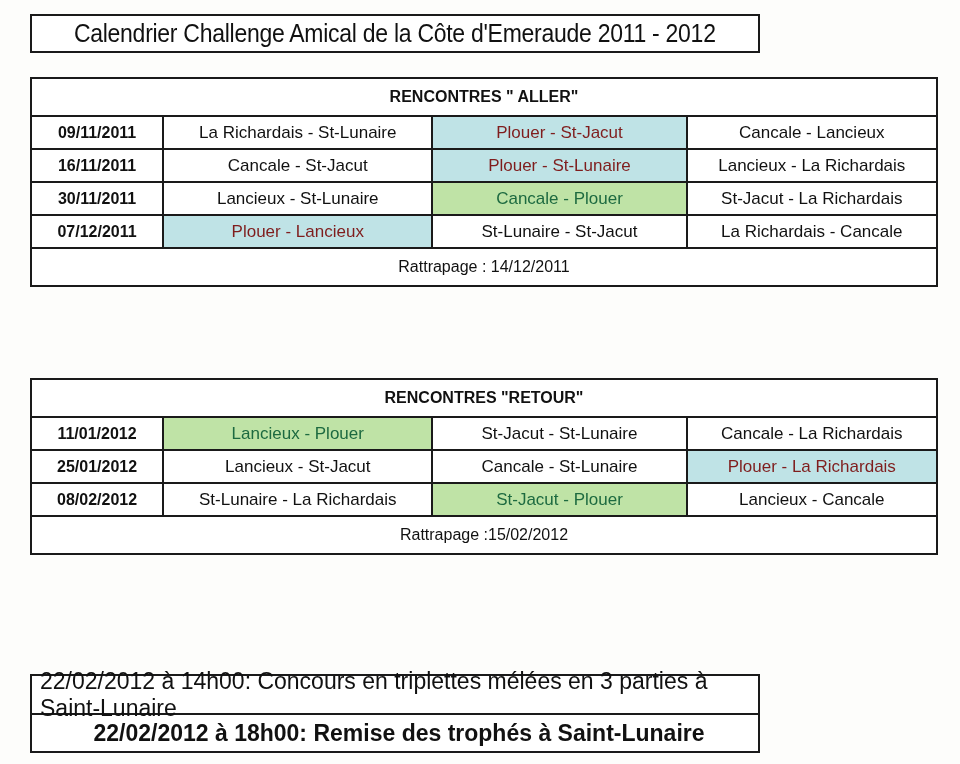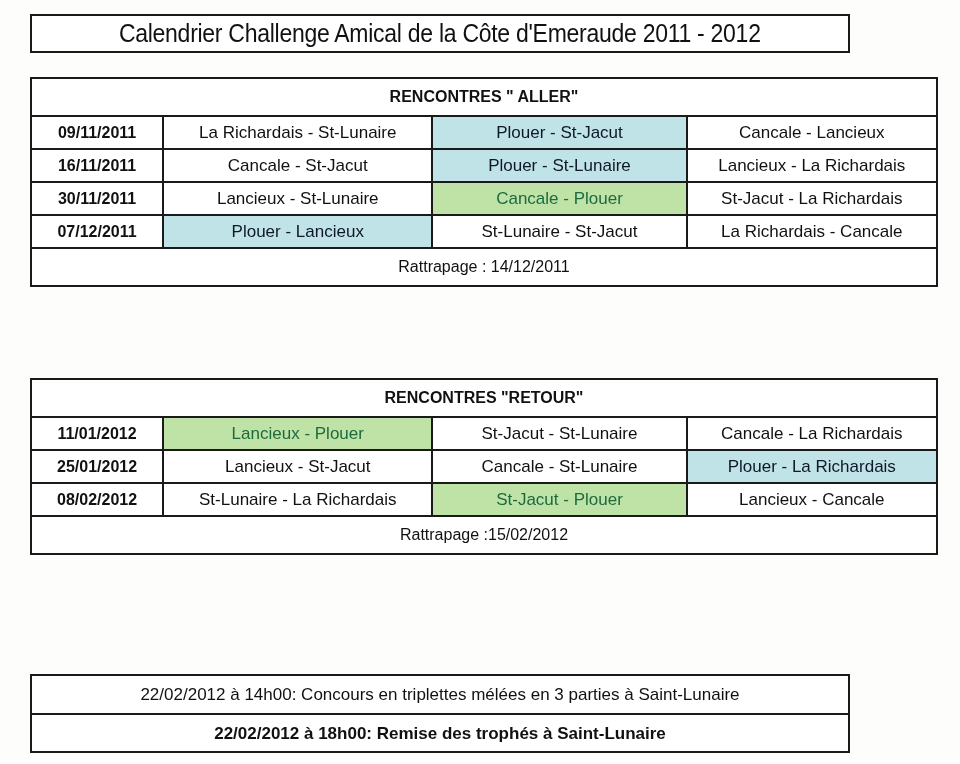--- a/index.html
+++ b/index.html
@@ -2,47 +2,47 @@
 <html><head>
   <meta charset="utf-8">
   <style>
     html, body { margin: 0; padding: 0; }
     body {
       width: 960px; height: 764px; background: #fdfdfb; position: relative;
       font-family: "Liberation Sans", sans-serif; color: #111;
       overflow: hidden;
     }
     .box {
-      position: absolute; left: 30px; width: 820px;
+      position: absolute; left: 30px; width: 730px;
       border: 2px solid #1a1a1a; background: #fff; box-sizing: border-box;
     }
     .title-box { top: 14px; height: 39px; display: flex; align-items: center; justify-content: center; }
     .title-box span { font-size: 25px; letter-spacing: -0.3px; transform: scaleX(0.92); display: inline-block; }
 
     table.sched {
       position: absolute; left: 30px; width: 908px;
       border-collapse: collapse; background: #fff;
     }
     table.sched td {
       border: 2px solid #1a1a1a; text-align: center; padding: 0;
       font-size: 17px; height: 33px; box-sizing: border-box;
     }
     table.sched td.hdr { font-weight: bold; font-size: 16px; height: 38px; }
     table.sched td.date { font-weight: bold; width: 135px; font-size: 16px; }
     table.sched td.c1 { width: 280px; }
     table.sched td.c2 { width: 265px; }
     table.sched td.c3 { width: 260px; }
     table.sched td.ratt { height: 38px; font-size: 16px; }
-    td.blue { background: #bfe3e6; color: #0f172a; }
+    td.blue { background: #bfe3e6; color: #7f1d1d; }
     td.green { background: #bfe3a6; color: #1d6a40; }
     #aller { top: 77px; }
     #retour { top: 378px; }
 
     .footer-box { top: 674px; height: 79px; }
-    .footer-line { height: 37px; display: flex; align-items: center; justify-content: center; font-size: 17px; }
+    .footer-line { height: 37px; display: flex; align-items: center; justify-content: center; font-size: 23px; padding-left: 8px; }
     .footer-line.first { border-bottom: 2px solid #1a1a1a; }
     .footer-line.bold { font-weight: bold; }
   </style>
 </head>
 <body>
 
 <div class="box title-box">
   <span>Calendrier Challenge Amical de la Côte d'Emeraude 2011 - 2012</span>
 </div>
 

